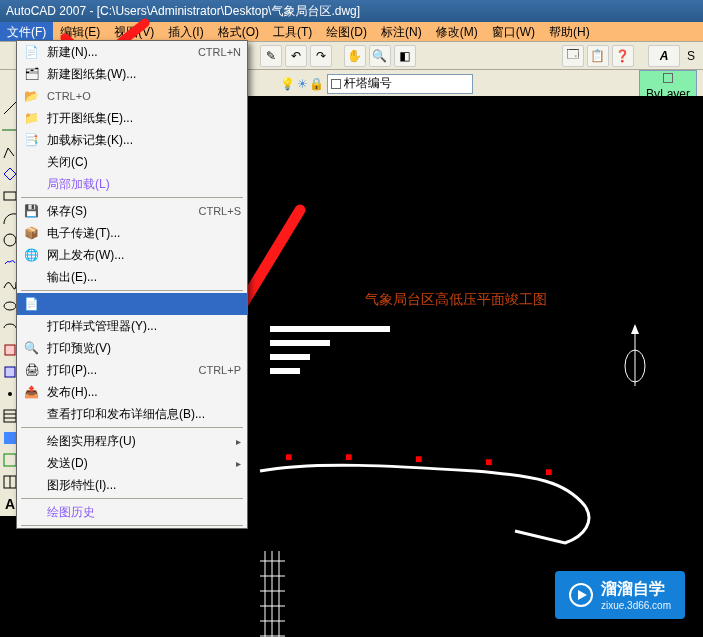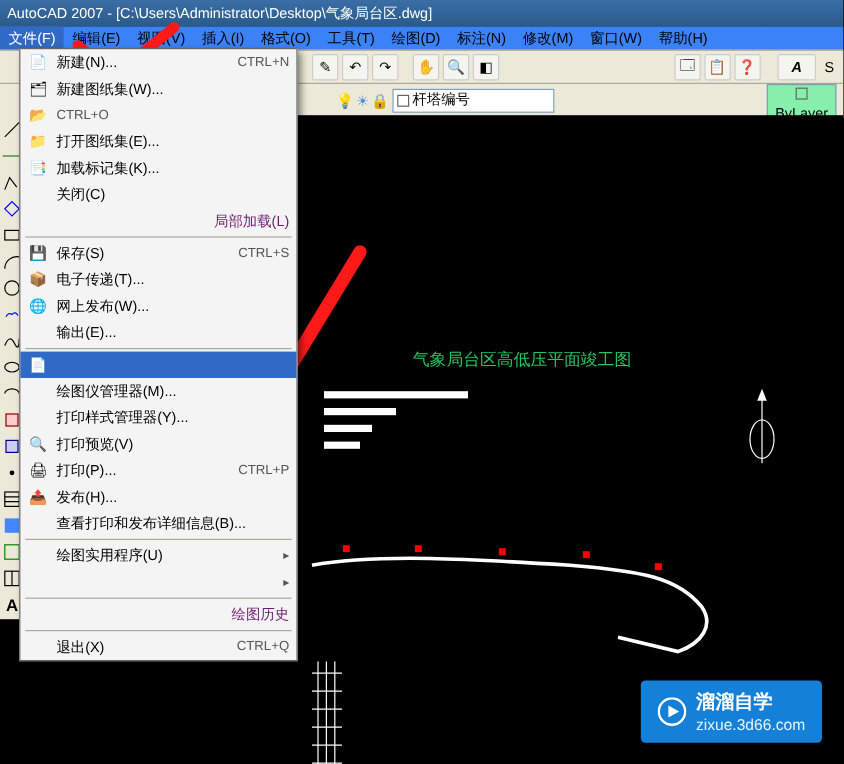--- a/index.html
+++ b/index.html
@@ -1,46 +1,46 @@
 <!DOCTYPE html>
 <html><head>
 <meta charset="utf-8">
 <style>
   * { margin: 0; padding: 0; box-sizing: border-box; font-family: "Microsoft YaHei", SimSun, sans-serif; font-size: 12px; }
   body { background: #000; width: 703px; height: 637px; overflow: hidden; position: relative; }
   .titlebar { background: linear-gradient(#3a6ea5,#2a5a8a); color: #fff; height: 22px; padding: 2px 6px; display: flex; align-items: center; }
-  .menubar { background: #3b82f6; height: 20px; display: flex; border-bottom: 1px solid #aca899; text-align: right; }
+  .menubar { background: #fdba74; height: 20px; display: flex; border-bottom: 1px solid #aca899; text-align: right; }
   .menubar span { padding: 2px 7px; cursor: default; }
   .menubar span.open { background: #316ac5; color: #fff; }
   .toolbar1 { background: #ece9d8; height: 28px; border-bottom: 1px solid #aca899; display:flex; align-items:center;}
   .toolbar2 { background: #ece9d8; height: 28px; border-bottom: 1px solid #aca899; display:flex; align-items:center; }
   .toolbar-right { position:absolute; right:8px; display:flex; gap:3px; align-items:center;}
   .tb-btn { width:22px; height:22px; border:1px solid #ccc; background:#f5f5f0; border-radius:2px; display:inline-flex;align-items:center;justify-content:center;}
   .layer-box { position:absolute; left:280px; display:flex; align-items:center; gap:2px; }
-  .layer-box .combo { background:#fff; border:1px solid #7f9db9; height:20px; width:135px; display:flex; align-items:center; padding:0 3px; gap:3px;}
+  .layer-box .combo { background:#fff; border:1px solid #7f9db9; height:20px; width:146px; display:flex; align-items:center; padding:0 3px; gap:3px;}
   .dropdown { position:absolute; top:40px; left:16px; width:232px; background:#f4f4f4; border:1px solid #666; box-shadow:3px 3px 6px rgba(0,0,0,.5); z-index:10; }
   .dd-row { display:flex; align-items:center; height:22px; padding:0 6px; gap:6px; position:relative;}
   .dd-row.hl { background:#316ac5; color:#fff; }
   .dd-icon { width:18px; height:16px; display:inline-flex;align-items:center;justify-content:center;}
   .dd-label { flex:1; white-space:nowrap; }
   .dd-shortcut { color:#555; font-size:11px; }
   .dd-sep { border-top:1px solid #aca899; margin:2px 4px; }
   .dd-sub::after { content:"▸"; position:absolute; right:6px; font-size:10px; color:#555;}
-  .dd-disabled { color:#701a75;text-align:right; }
+  .dd-disabled { color:#8b5cf6; }
   .left-tool { position:absolute; left:0; top:96px; width:20px; background:#ece9d8; display:flex; flex-direction:column; align-items:center; gap:6px; padding:4px 0;}
   .lt{ width:16px;height:16px; }
   .canvas { position:absolute; left:20px; top:96px; width:683px; height:540px; background:#000; }
-  .drawing-title { position:absolute; top:195px; left:324px; color:#22c55e; font-size:14px; font-weight:500;}
+  .drawing-title { position:absolute; top:195px; left:345px; color:#c2410c; font-size:14px; font-weight:500;}
   .whitebars { position:absolute; top:230px; left:250px; }
   .whitebars div { background:#fff; height:6px; margin-bottom:8px; }
   .map-path { position:absolute; top:355px; left:235px; }
   .compass { position:absolute; top:220px; right:50px; color:#fff; text-align:center; }
   .watermark { position:absolute; right:18px; bottom:18px; background:#1480d8; color:#fff; padding:8px 14px; border-radius:4px; display:flex; gap:8px; align-items:center;margin-top:27px;}
   .watermark .big{ font-size:16px; font-weight:600;}
-  .watermark .small{ font-size:13px; opacity:.9; display:block;}
+  .watermark .small{ font-size:10px; opacity:.9; display:block;}
   .red-check1 { position:absolute; top:18px; left:60px; pointer-events:none; }
   .red-check2 { position:absolute; top:200px; left:170px; pointer-events:none; }
   .bylayer { position:absolute; right:6px; top:70px; background:#86efac; border:1px solid #7f9db9; padding:2px 6px; display:flex; gap:4px; align-items:center;flex-direction:column;}
   .ruler { position:absolute; left:240px; top:455px; }
 </style>
 </head>
 <body>
 
 <div class="titlebar">
   <span>AutoCAD 2007 - [C:\Users\Administrator\Desktop\气象局台区.dwg]</span>
@@ -144,24 +144,20 @@
   <div class="dd-row">
       <span class="dd-icon"></span>
       <span class="dd-label">输出(E)...</span>
     </div>
   <div class="dd-sep"></div>
   <div class="dd-row hl">
       <span class="dd-icon">📄</span>
     </div>
   <div class="dd-row">
       <span class="dd-icon"></span>
-      <span class="dd-label">绘图仪管理器(M)...</span>
-    </div>
-  <div class="dd-row">
-      <span class="dd-icon"></span>
       <span class="dd-label">打印样式管理器(Y)...</span>
     </div>
   <div class="dd-row">
       <span class="dd-icon">🔍</span>
       <span class="dd-label">打印预览(V)</span>
     </div>
   <div class="dd-row">
       <span class="dd-icon">🖨</span>
       <span class="dd-label">打印(P)...</span>
       <span class="dd-shortcut">CTRL+P</span>
@@ -174,32 +170,32 @@
       <span class="dd-icon"></span>
       <span class="dd-label">查看打印和发布详细信息(B)...</span>
     </div>
   <div class="dd-sep"></div>
   <div class="dd-row dd-sub">
       <span class="dd-icon"></span>
       <span class="dd-label">绘图实用程序(U)</span>
     </div>
   <div class="dd-row dd-sub">
       <span class="dd-icon"></span>
+      <span class="dd-label">发送(D)</span>
+    </div>
+  <div class="dd-row">
+      <span class="dd-icon"></span>
+      <span class="dd-label">图形特性(I)...</span>
     </div>
   <div class="dd-sep"></div>
   <div class="dd-row dd-disabled">
       <span class="dd-icon"></span>
       <span class="dd-label">绘图历史</span>
     </div>
   <div class="dd-sep"></div>
-  <div class="dd-row">
-      <span class="dd-icon"></span>
-      <span class="dd-label">退出(X)</span>
-      <span class="dd-shortcut">CTRL+Q</span>
-    </div>
 </div>
 
 <div class="left-tool">
   <svg class="lt">
       <line x1="2" y1="14" x2="14" y2="2" stroke="#000"></line>
     </svg>
   <svg class="lt">
       <line x1="0" y1="8" x2="16" y2="8" stroke="#006400"></line>
     </svg>
   <svg class="lt">

